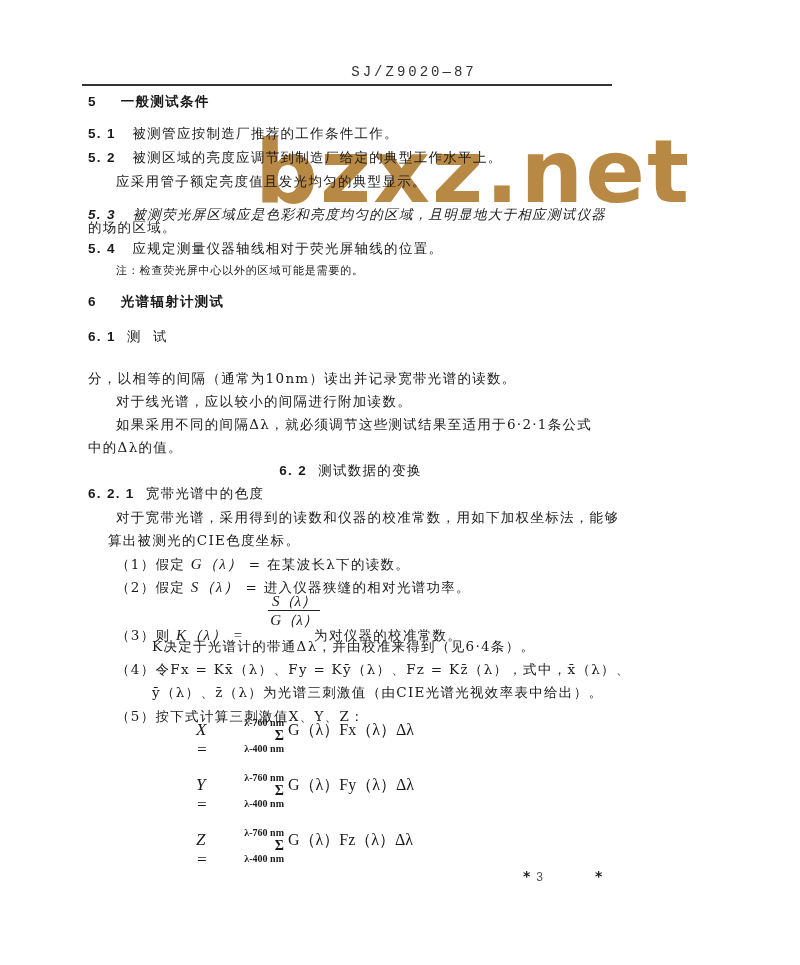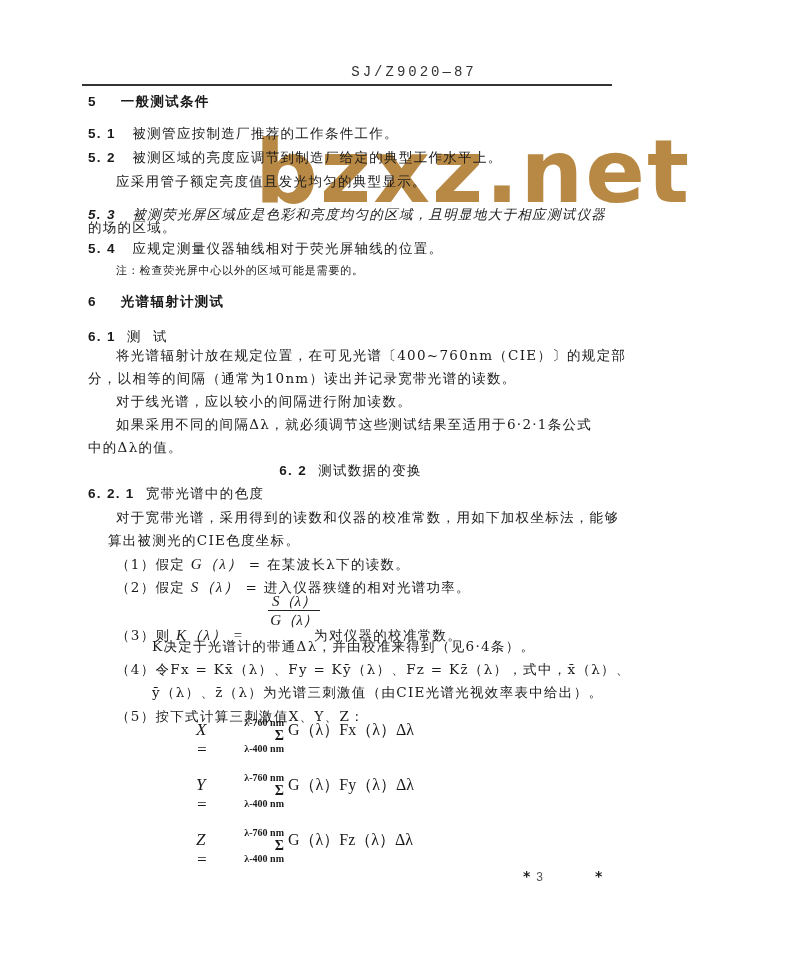--- a/index.html
+++ b/index.html
@@ -84,21 +84,20 @@
   </div>
   <div class="line note" style="top:262px;">注：检查荧光屏中心以外的区域可能是需要的。</div>
 
   <div class="line bold" style="top:292px;">
     <span class="num">6</span>&nbsp;&nbsp;&nbsp;&nbsp;<span>光谱辐射计测试</span>
   </div>
 
   <div class="line" style="top:307px;margin-top:20px;">
     <span class="num">6. 1</span>&nbsp;&nbsp;<span style="white-space:pre;">测  试</span>
   </div>
-  <div class="line indent" style="top:346px;">将光谱辐射计放在规定位置，在可见光谱〔400~760nm（CIE）〕的规定部</div>
   <div class="line" style="top:369px;">分，以相等的间隔（通常为10nm）读出并记录宽带光谱的读数。</div>
   <div class="line indent" style="top:392px;">对于线光谱，应以较小的间隔进行附加读数。</div>
   <div class="line indent" style="top:415px;">如果采用不同的间隔Δλ，就必须调节这些测试结果至适用于6·2·1条公式</div>
   <div class="line" style="top:438px;">中的Δλ的值。</div>
 
   <div class="line" style="top:461px;text-align:center;">
     <span class="num">6. 2</span>&nbsp;&nbsp;<span>测试数据的变换</span>
   </div>
   <div class="line" style="top:484px;">
     <span class="num">6. 2. 1</span>&nbsp;&nbsp;<span>宽带光谱中的色度</span>

